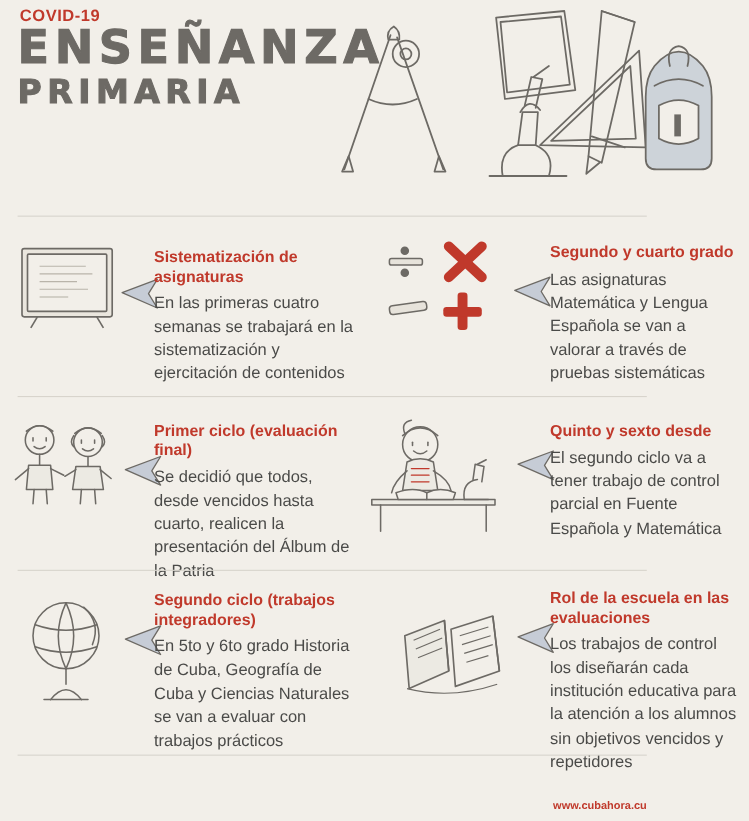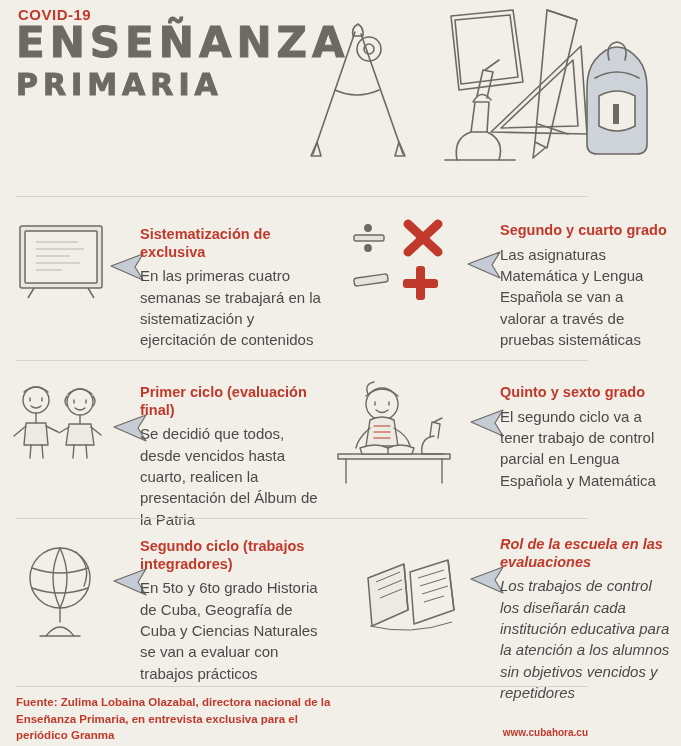--- a/index.html
+++ b/index.html
@@ -63,21 +63,21 @@
   
   .lb{left:140px;width:185px;}
   .lb1{top:226px;}
   .lb2{top:384px;}
   .lb3{top:538px;}
 
   
   .rb{left:500px;width:172px;}
   .rb1{top:222px;}
   .rb2{top:384px;}
-  .rb3{top:536px;font-style:italic;}
+  .rb3{top:536px;}
 
   
   .arrow{position:absolute;width:40px;height:30px;}
   .a-l1{left:105px;top:252px;}
   .a-l2{left:108px;top:413px;}
   .a-l3{left:108px;top:567px;}
   .a-r1{left:462px;top:250px;}
   .a-r2{left:465px;top:408px;}
   .a-r3{left:465px;top:565px;}
 
@@ -184,21 +184,21 @@
       <path d="M18 66 l-6 10"></path>
         <path d="M72 66 l6 10"></path>
     </svg>
   </div>
   <div class="arrow a-l1">
     <svg width="40" height="30" viewBox="0 0 40 30">
       <path d="M38 2 L6 14 L38 28 L30 15 z" fill="#c6ccd6" stroke="#6d6a65" stroke-width="1.2" stroke-linejoin="round"></path>
     </svg>
   </div>
   <div class="block lb lb1">
-    <h3>Sistematización de exclusiva</h3>
+    <h3>Sistematización de asignaturas</h3>
     <p>En las primeras cuatro semanas se trabajará en la sistematización y ejercitación de contenidos</p>
   </div>
 
   <div class="ill ill-math">
     <svg width="110" height="95" viewBox="0 0 110 95" fill="none" stroke="#6d6a65" stroke-width="1.4" stroke-linejoin="round">
 
       <g>
         <circle cx="18" cy="10" r="3.2" fill="#6d6a65"></circle>
         <rect x="4" y="17" width="30" height="6" rx="2" fill="#e7e3db"></rect>
         <circle cx="18" cy="30" r="3.2" fill="#6d6a65"></circle>
@@ -304,22 +304,22 @@
         <path d="M92 76 l22 0"></path>
       </g>
     </svg>
   </div>
   <div class="arrow a-r2">
     <svg width="40" height="30" viewBox="0 0 40 30">
       <path d="M38 2 L6 14 L38 28 L30 15 z" fill="#c6ccd6" stroke="#6d6a65" stroke-width="1.2" stroke-linejoin="round"></path>
     </svg>
   </div>
   <div class="block rb rb2">
-    <h3>Quinto y sexto grado</h3>
-    <p>El segundo ciclo va a tener trabajo de control parcial en Lengua Española y Matemática</p>
+    <h3>Quinto y sexto desde</h3>
+    <p>El segundo ciclo va a tener trabajo de control parcial en Fuente Española y Matemática</p>
   </div>
 
   <div class="rule r2"></div>
 
   <div class="ill ill-globe">
     <svg width="85" height="105" viewBox="0 0 85 105" fill="none" stroke="#6d6a65" stroke-width="1.4" stroke-linecap="round" stroke-linejoin="round">
       <circle cx="42" cy="38" r="30" fill="#f2efe9"></circle>
       <path d="M42 8 q-14 30 0 60"></path>
       <path d="M42 8 q14 30 0 60"></path>
       <path d="M14 28 q28 10 56 0"></path>
@@ -364,16 +364,15 @@
       <path d="M38 2 L6 14 L38 28 L30 15 z" fill="#c6ccd6" stroke="#6d6a65" stroke-width="1.2" stroke-linejoin="round"></path>
     </svg>
   </div>
   <div class="block rb rb3">
     <h3>Rol de la escuela en las evaluaciones</h3>
     <p>Los trabajos de control los diseñarán cada institución educativa para la atención a los alumnos sin objetivos vencidos y repetidores</p>
   </div>
 
   <div class="rule r3"></div>
 
-  <div class="footer-src">Fuente: Zulima Lobaina Olazabal, directora nacional de la Enseñanza Primaria, en entrevista exclusiva para el periódico Granma</div>
   <div class="footer-url">www.cubahora.cu</div>
 
 </div>
 
 </body></html>

